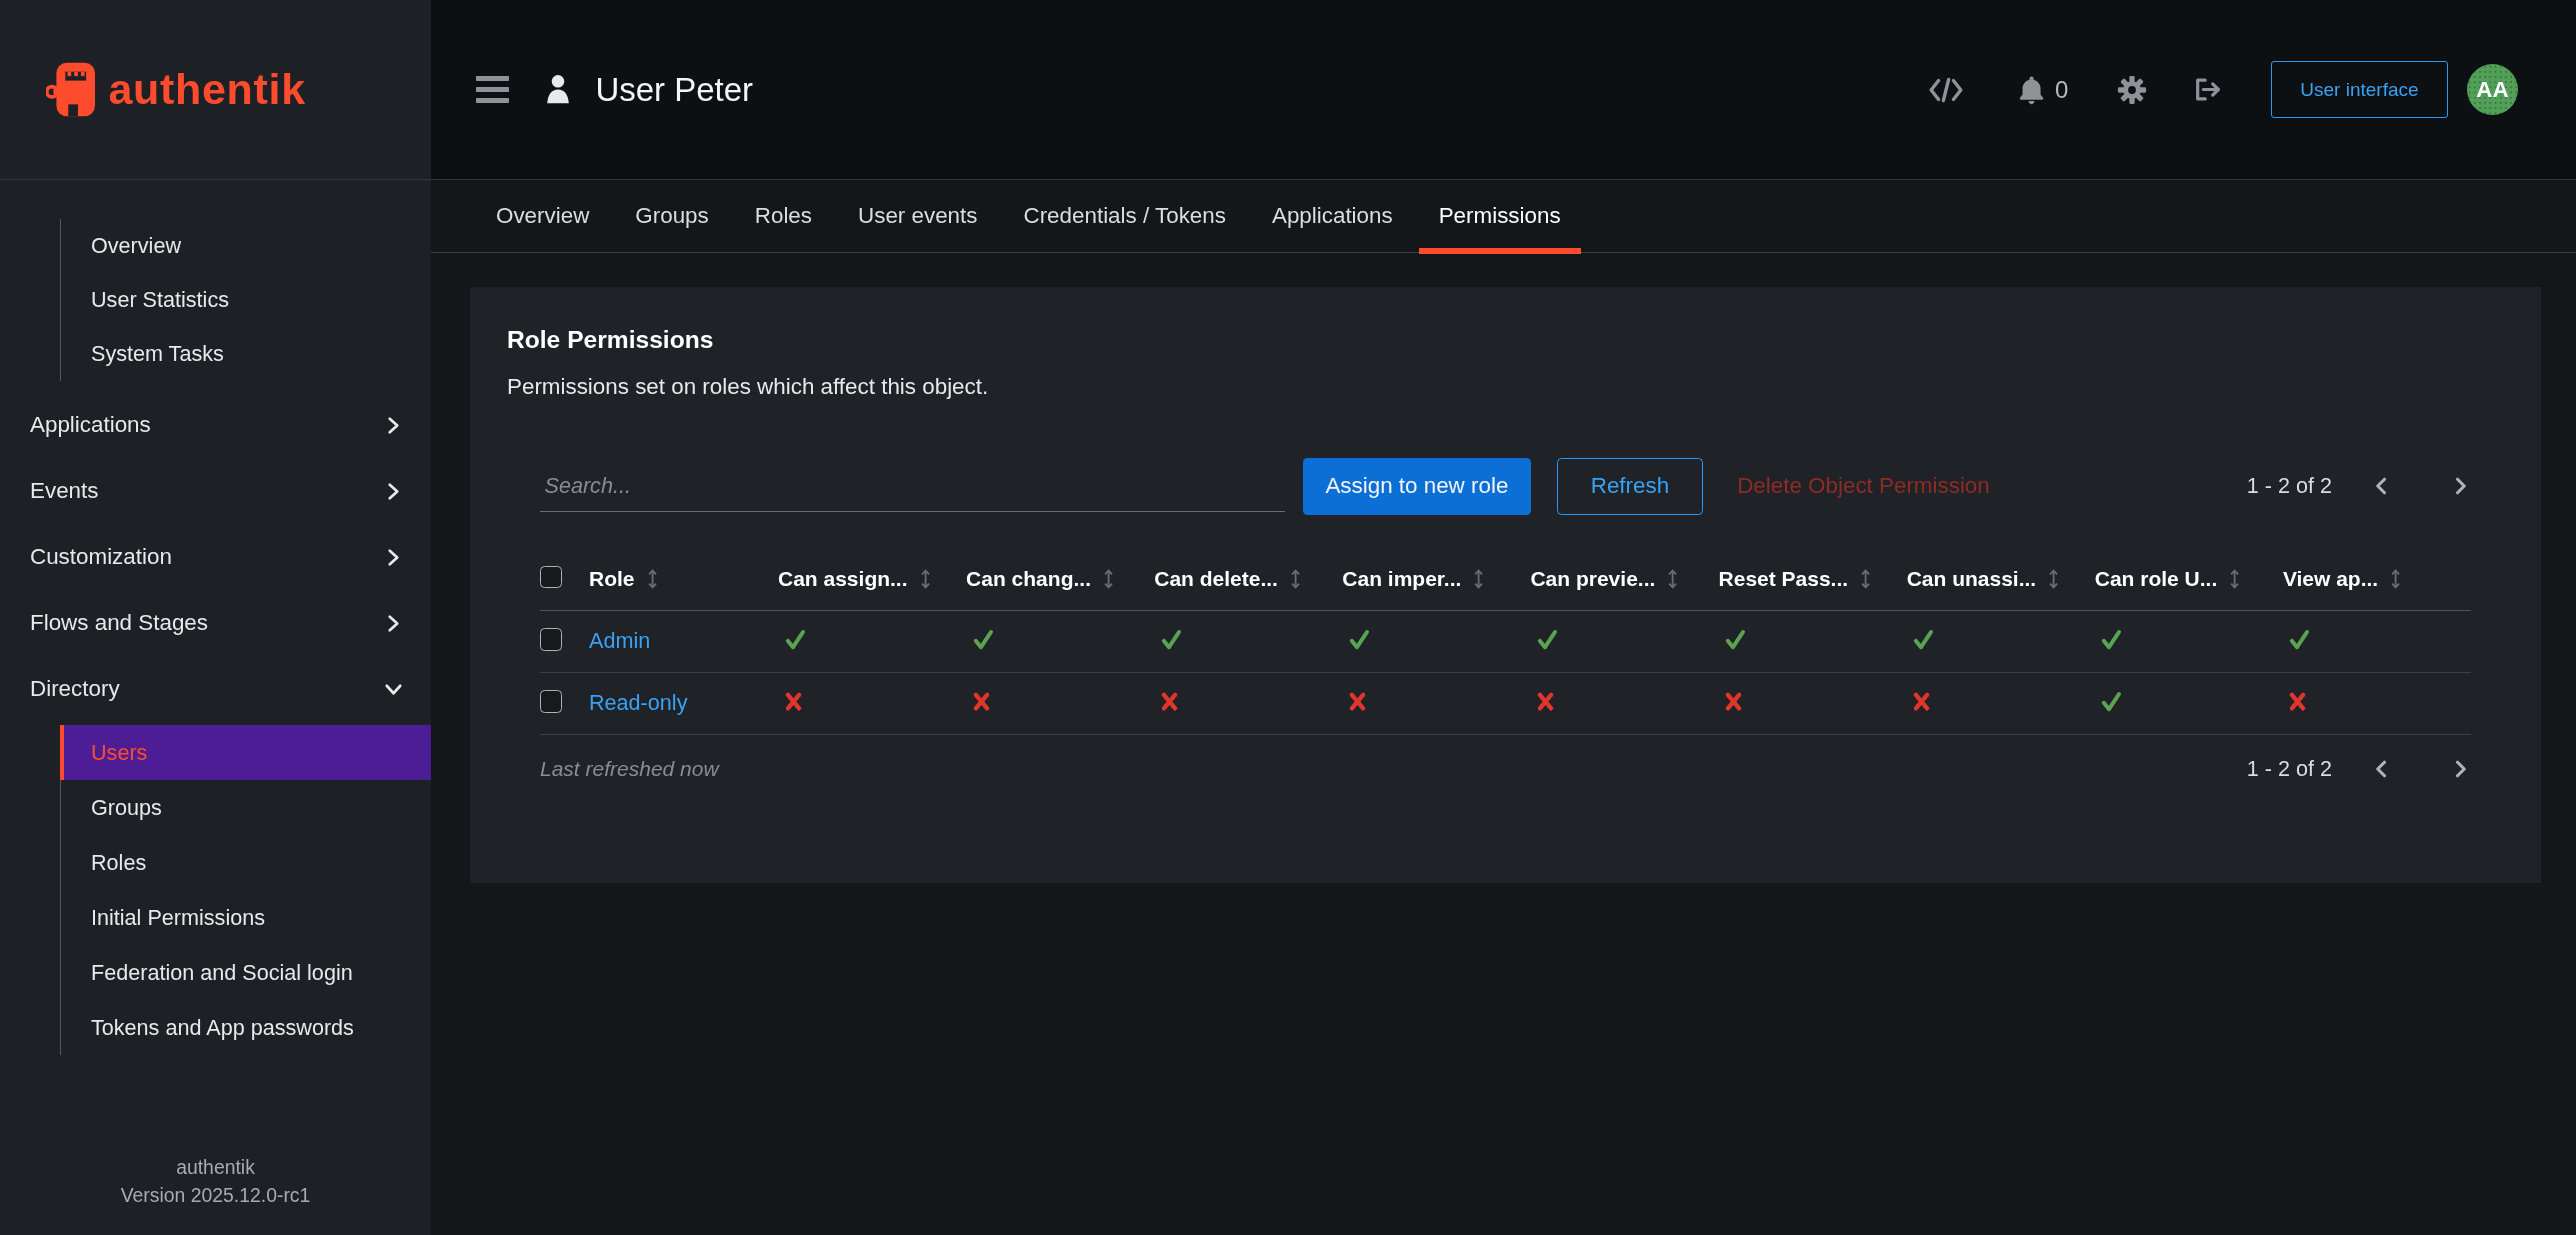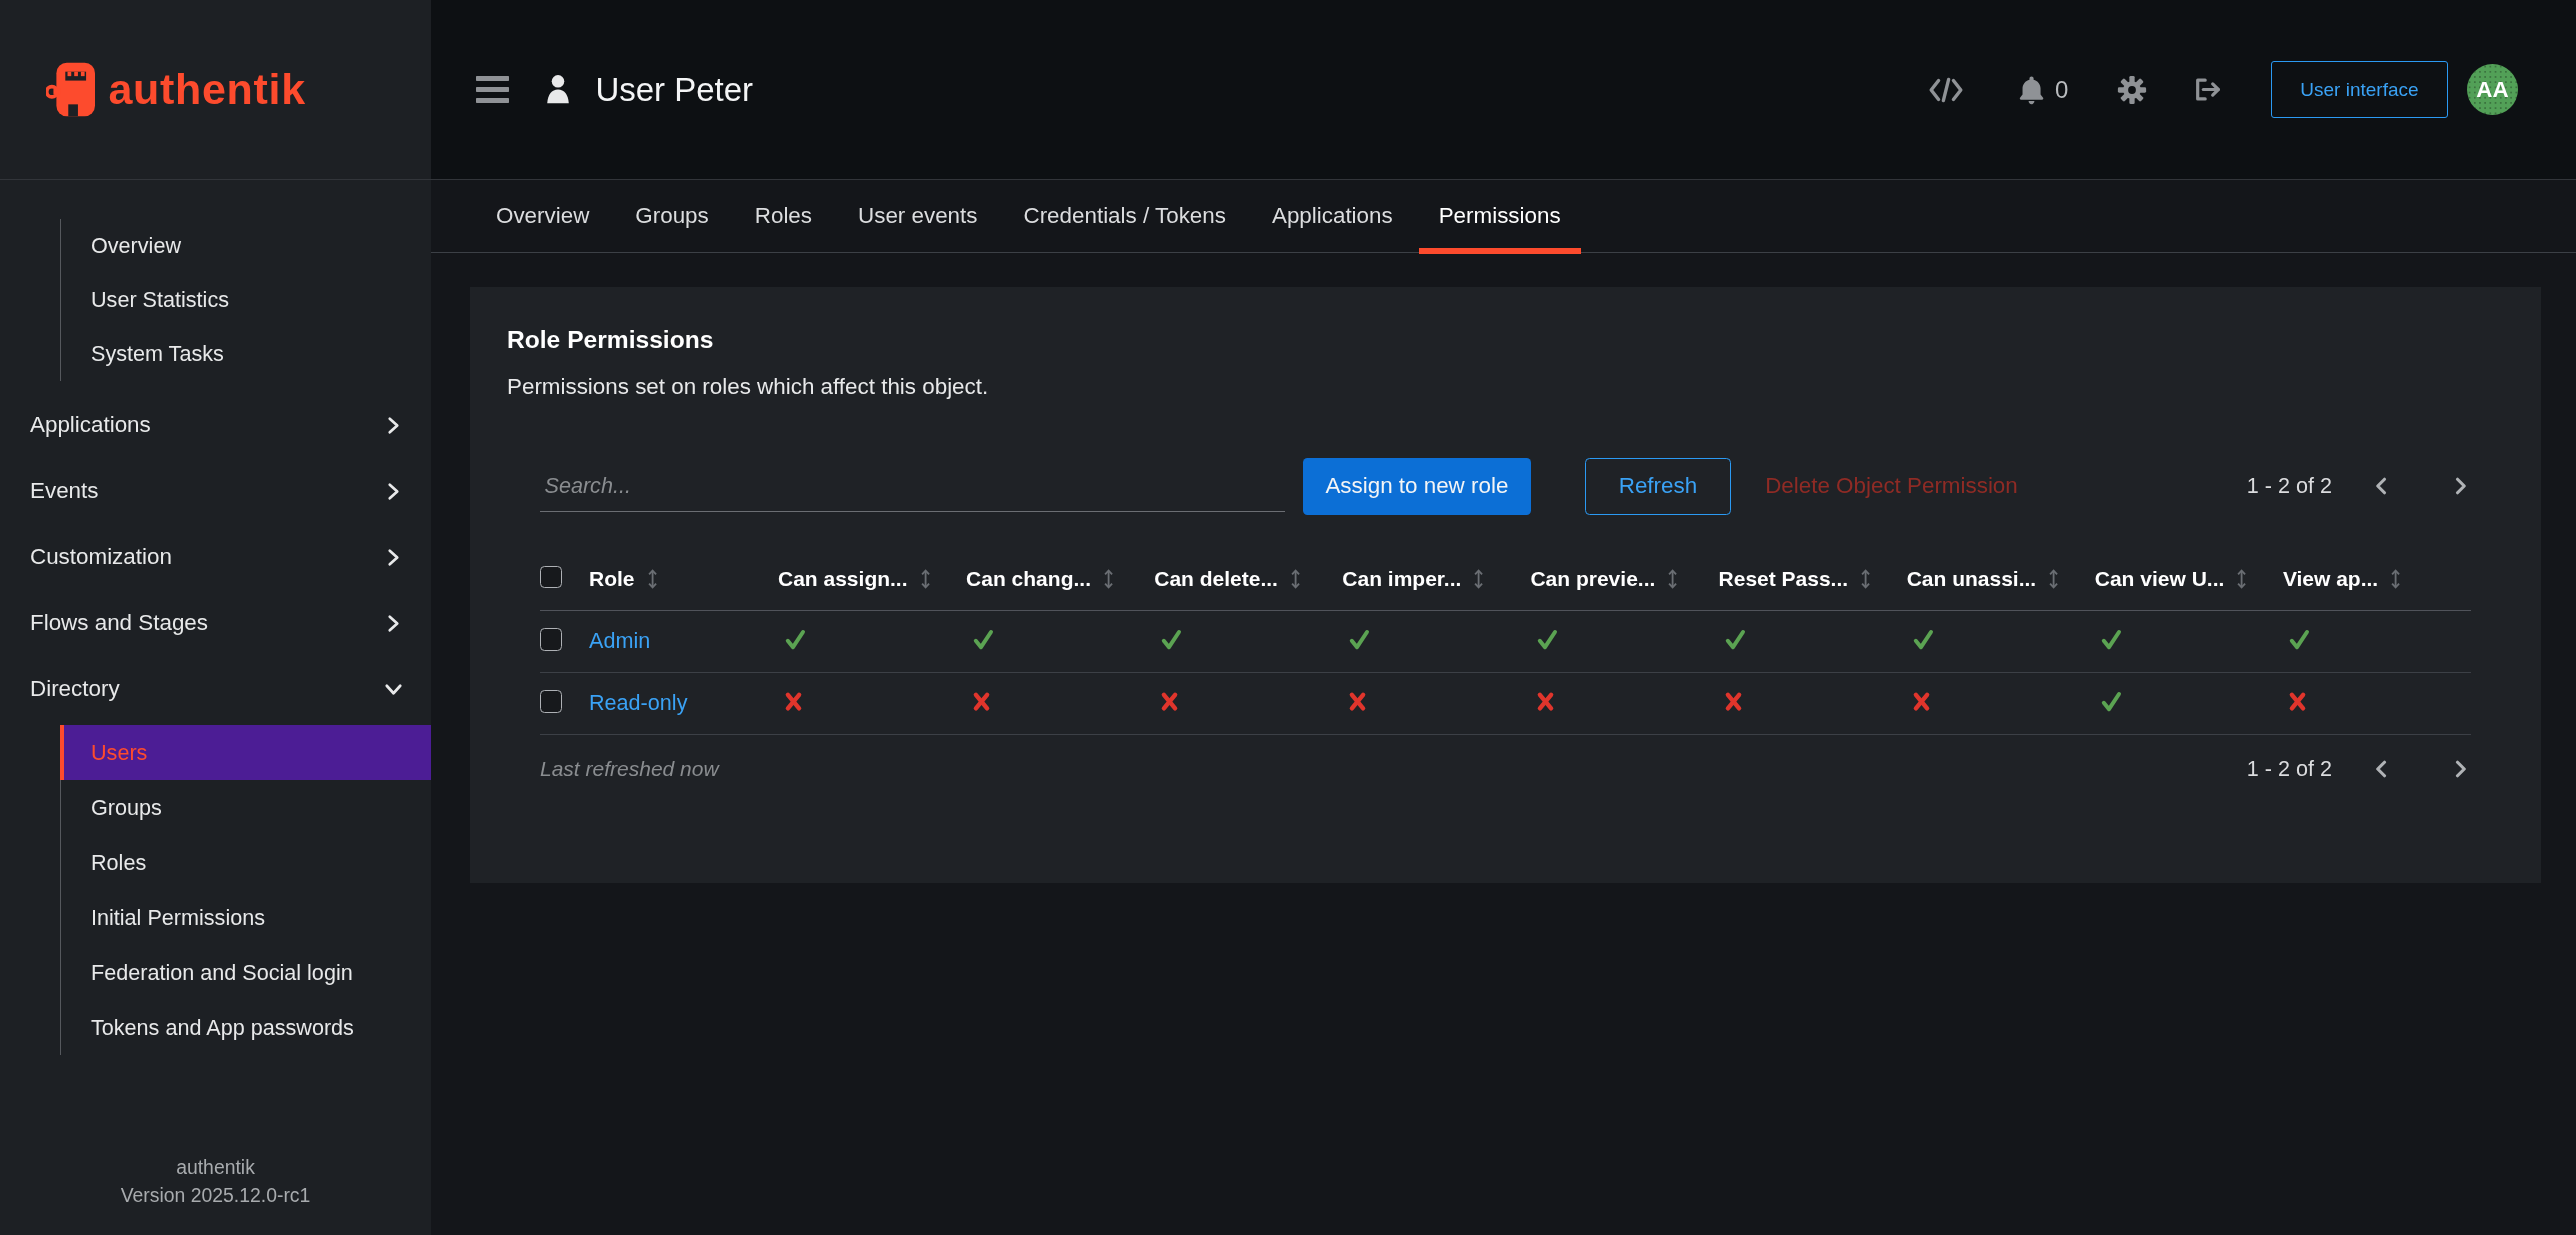--- a/index.html
+++ b/index.html
@@ -52,21 +52,21 @@
   .card { position:absolute; left:39px; top:107px; width:2071px; height:596px; background:#1f2226; padding:0 37px; }
   .card-title { margin-top:37px; font-size:24.6px; line-height:31px; font-weight:700; color:#ffffff; }
   .card-desc { margin-top:18px; font-size:22.4px; line-height:28px; color:#e8e9ea; }
 
   .toolbar { margin:55px 33px 0 33px; height:60px; display:flex; align-items:center; }
   .search-input { width:745px; height:52px; background:transparent; border:none; border-bottom:0.7px solid #6b6e73;
                   font-size:21.6px; color:#e8e9ea; padding:0 4.5px; outline:none; font-family:"Liberation Sans",sans-serif; }
   .search-input::placeholder { font-style:italic; color:#8a8d90; }
   .btn { font-family:Liberation Sans, sans-serif; font-size:22.4px; height:57px; border-radius:4.5px; cursor:pointer; }
   .btn-primary { margin-left:18px; padding:0 22.4px; background:#0c6fd6; border:none; color:#f4f5f6; }
-  .btn-secondary { margin-left:54px; padding:0 33px; background:transparent; border:1.5px solid #2b9af3; color:#3aa2f5; }
+  .btn-secondary { margin-left:26px; padding:0 33px; background:transparent; border:1.5px solid #2b9af3; color:#3aa2f5; }
   .btn-danger-dim { margin-left:34px; background:none; border:none; color:#8f2b25; font-size:22.4px; cursor:default; }
 
   .pager { margin-left:auto; display:flex; align-items:center; }
   .pager-label { font-size:21.6px; color:#dcdddf; }
   .pager-btn { margin-left:39px; display:inline-flex; color:#b0b3b6; cursor:pointer; }
 
   
   table { width:calc(100% - 66px); margin:33px 33px 0 33px; border-collapse:collapse; table-layout:fixed; }
   th, td { text-align:left; vertical-align:middle; }
   thead th { height:61px; font-size:21px; font-weight:700; color:#ffffff; border-bottom:0.7px solid #50535a; }
@@ -334,21 +334,21 @@
                   <span class="th-label">Can unassi...</span>
                   <span class="sort-icon">
                     <svg width="11.2" height="24" viewBox="0 0 16 32">
                       <line x1="8" y1="5" x2="8" y2="27" stroke="currentColor" stroke-width="2.6"></line>
                       <polyline points="3,9.5 8,4 13,9.5" fill="none" stroke="currentColor" stroke-width="2.6"></polyline>
                       <polyline points="3,22.5 8,28 13,22.5" fill="none" stroke="currentColor" stroke-width="2.6"></polyline>
                     </svg>
                   </span>
                 </span></th>
               <th><span class="th-inner">
-                  <span class="th-label">Can view U...</span>
+                  <span class="th-label">Can role U...</span>
                   <span class="sort-icon">
                     <svg width="11.2" height="24" viewBox="0 0 16 32">
                       <line x1="8" y1="5" x2="8" y2="27" stroke="currentColor" stroke-width="2.6"></line>
                       <polyline points="3,9.5 8,4 13,9.5" fill="none" stroke="currentColor" stroke-width="2.6"></polyline>
                       <polyline points="3,22.5 8,28 13,22.5" fill="none" stroke="currentColor" stroke-width="2.6"></polyline>
                     </svg>
                   </span>
                 </span></th>
               <th><span class="th-inner">
                   <span class="th-label">View ap...</span>

